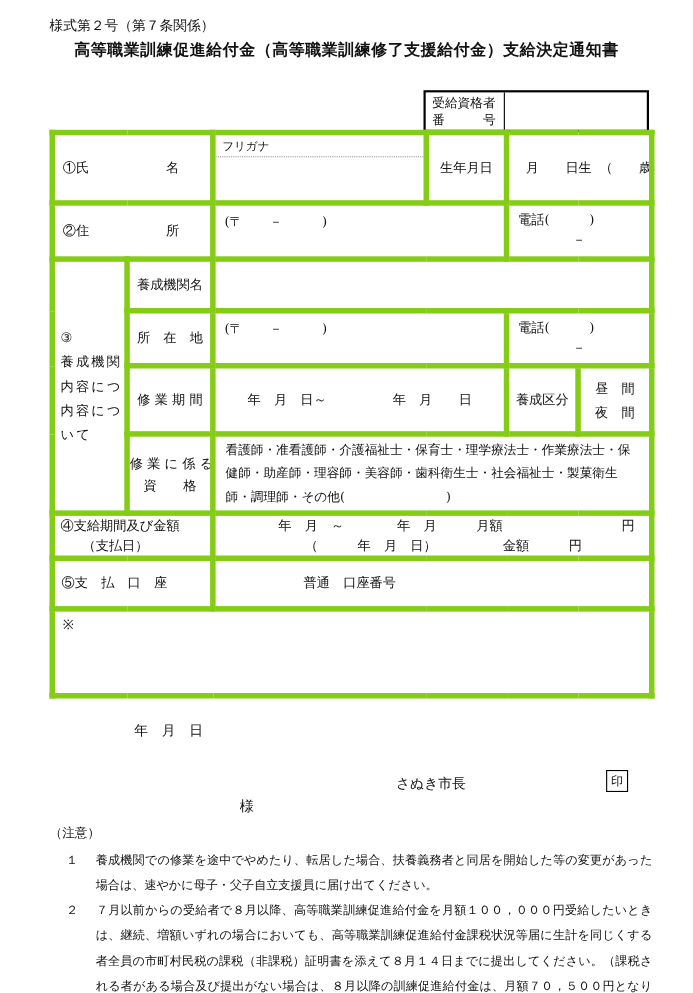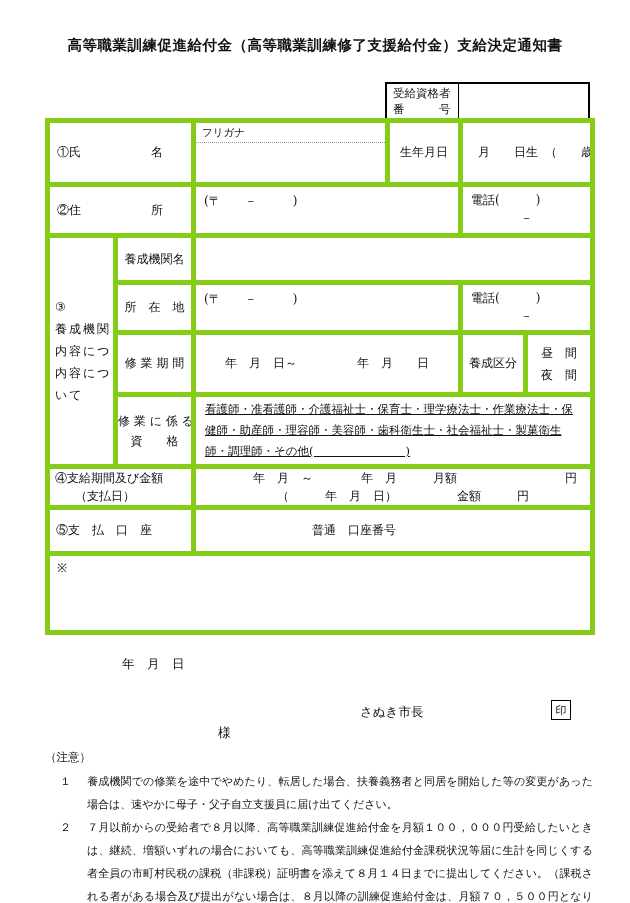--- a/index.html
+++ b/index.html
@@ -30,43 +30,44 @@
   .bv{display:flex;justify-content:center;height:100%;line-height:21px;}
   .bv .l1{text-align:right;padding-right:7px;}
   .bv .l2{text-align:right;padding-right:6px;}
   .topcell{vertical-align:top !important;}
   .postal{padding:6px 0 0 8px;}
   .phone1{padding:5px 0 0 8px;}
   .phone2{text-align:center;line-height:19px;}
   .s3label{padding-left:5px;line-height:22px;letter-spacing:2px;}
   .daynight{line-height:22px;text-align:center;}
   .quallabel{text-align:center;line-height:20px;}
-  .qualvalue{font-size:11.5px;line-height:21px;padding:2px 8px 2px 9px;text-decoration:underline;}
+  .qualvalue{font-size:11.5px;line-height:21px;padding:2px 8px 2px 9px;}
   .r7label .l1{padding-left:5px;line-height:18px;}
   .r7label .l2{padding-left:25px;line-height:18px;}
   .r7value div{padding-left:8px;line-height:18px;text-align:center;}
   .r8label{padding-left:6px;}
-  .r8value{padding-left:116px;}
+  .r8value{padding-left:80px;}
   .remark-cell{vertical-align:top !important;padding:3px 7px !important;}
 
   .paragraph{left:45px;top:627px;width:546px;font-size:12.5px;line-height:23px;text-indent:60px;text-align:justify;}
   .date-line{left:122px;top:656px;font-size:12.5px;}
   .mayor{left:360px;top:704px;font-size:12.5px;}
   .seal-box{left:551px;top:700px;width:18px;height:18px;border:1px solid #000;display:flex;align-items:center;justify-content:center;font-size:11px;}
   .addressee{left:218px;top:724px;font-size:13px;}
   .notes-title{left:45px;top:750px;font-size:11.5px;}
   .notes{left:45px;top:770px;width:548px;font-size:11px;line-height:23px;text-align:justify;}
   .note-item{padding-left:42px;text-indent:-27px;}
   .note-num{display:inline-block;width:27px;text-indent:0;}
 </style>
 </head>
 <body>
 
 <div class="page">
 
+  <div class="abs form-number nowrap">様式第２号（第７条関係）</div>
   <div class="abs doc-title nowrap">高等職業訓練促進給付金（高等職業訓練修了支援給付金）支給決定通知書</div>
 
   <div class="abs recipient-box">
     <div class="recipient-label">
       <div class="nowrap">受給資格者</div>
       <div class="nowrap">番　　　号</div>
     </div>
     <div class="recipient-value"></div>
   </div>
 

